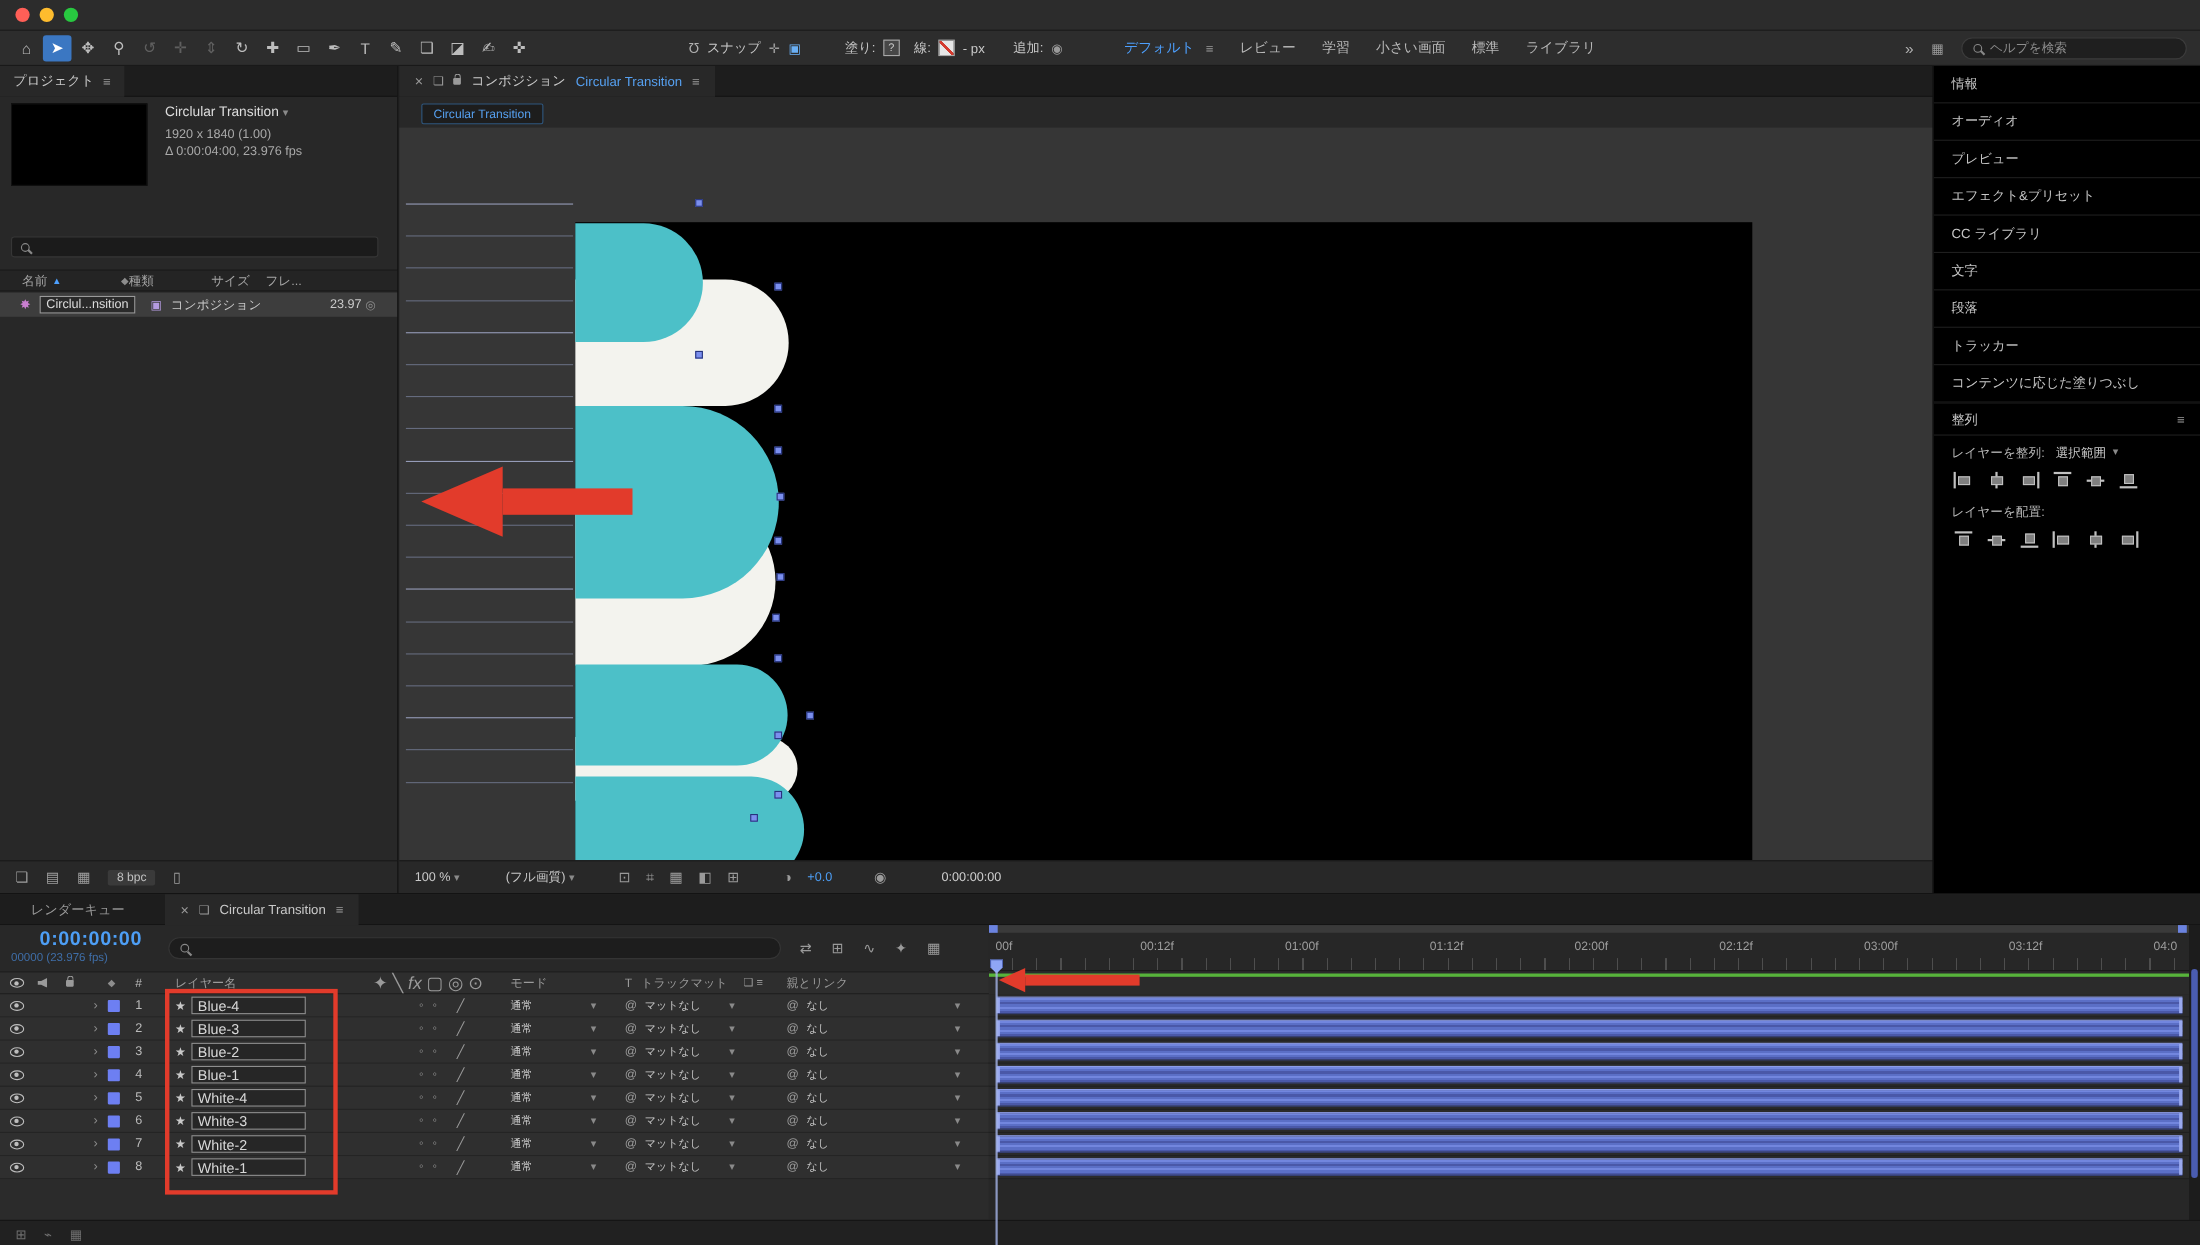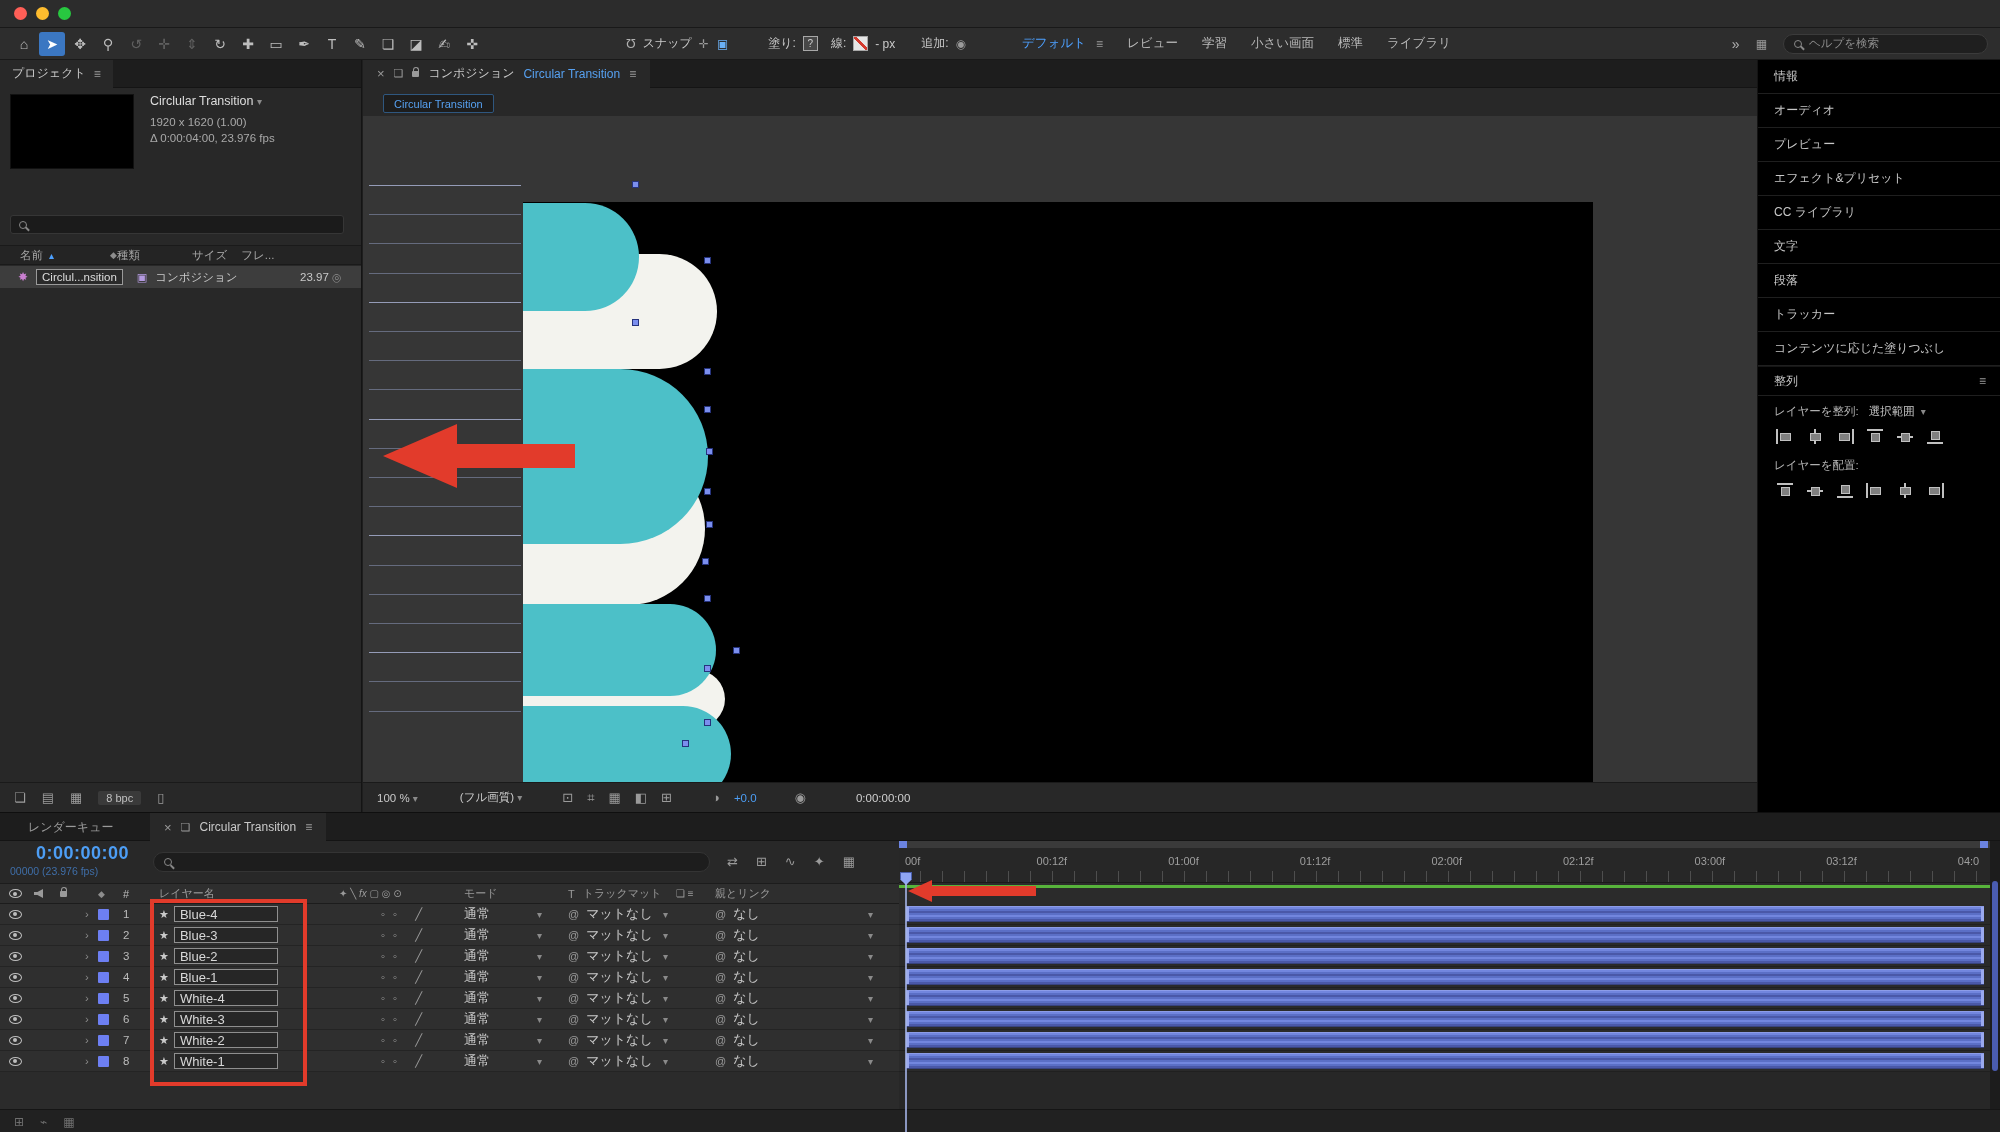--- a/index.html
+++ b/index.html
@@ -137,21 +137,21 @@
   .c-mode{width:104px;padding:0 16px 0 10px;justify-content:space-between;}
   .c-matte{width:118px;padding:0 8px 0 10px;}
   .c-mini{width:29px;gap:4px;color:#9a9a9a;}
   .c-parent{flex:1;padding:0 26px 0 10px;}
   .lrow{height:21px;display:flex;background:#2f2f2f;border-bottom:1px solid #242424;font-size:11.5px;color:#cfcfcf;}
   #layer-rows{position:absolute;left:0;top:91px;width:899px;}
   .chip{width:11px;height:11px;border-radius:1px;background:var(--chip);display:inline-block;}
   .star{color:#c9c9c9;font-size:11px;margin-right:5px;}
   .namebox{border:1px solid #8f8f8f;background:#262626;color:#d8d8d8;font-size:13px;height:16px;line-height:15px;padding:0 5px;min-width:104px;}
   .swslash{color:#9a9a9a;margin-left:10px;}
-  .ddtext{color:#c9c9c9;font-size:13px;}
+  .ddtext{color:#c9c9c9;font-size:10px;}
   .at{color:#9a9a9a;font-size:11px;margin-right:7px;}
   .c-matte .dd{margin-left:auto;}
   .c-parent .dd{margin-left:auto;}
   .tl-left-fill{position:absolute;left:0;top:259px;width:899px;height:37px;background:#2b2b2b;}
   .tl-right{position:absolute;left:899px;top:28px;width:1091px;height:268px;background:#272727;overflow:hidden;}
   .navigator{position:absolute;left:0;top:0;width:100%;height:7px;background:#3a3a3a;}
   .navigator::before,.navigator::after{content:'';position:absolute;top:0;width:8px;height:7px;background:#6b83e0;}
   .navigator::before{left:0;}.navigator::after{right:2px;}
   #ruler-labels{position:absolute;left:0;top:8px;width:100%;height:22px;}
   .rlabel{position:absolute;top:6px;color:#9e9e9e;font-size:11px;}
@@ -253,21 +253,21 @@
 
   <div class="project-panel">
     <div class="panel-tabbar">
       <div class="panel-tab">
         <span>プロジェクト</span>
         <span class="menu-ic">≡</span>
       </div>
     </div>
     <div class="proj-thumb"></div>
     <div class="proj-name"><span>Circlular Transition</span> <span class="dd">▾</span></div>
-    <div class="proj-dims">1920 x 1620 (1.00)</div>
+    <div class="proj-dims">1920 x 1840 (1.00)</div>
     <div class="proj-meta">Δ 0:00:04:00, 23.976 fps</div>
     <div class="proj-search">
         <span class="mag"></span>
       </div>
     <div class="proj-cols">
       <span class="pc-name">名前</span>
       <span class="pc-sort">▴</span>
       <span class="pc-tag">◆</span>
       <span class="pc-type">種類</span>
       <span class="pc-size">サイズ</span>
@@ -468,21 +468,21 @@
         </span>
       <span class="cell c-lock">
           <span class="lockicon"></span>
         </span>
       <span class="cell c-arr"></span>
       <span class="cell c-chip">
           <span style="color:#8d8d8d;font-size:9px;">◆</span>
         </span>
       <span class="cell c-num">#</span>
       <span class="cell c-name">レイヤー名</span>
-      <span class="cell c-sw" style="padding-left:30px;font-size:10px;font-style:italic;">✦ ╲ fx ▢ ◎ ⊙</span>
+      <span class="cell c-sw" style="padding-left:30px;font-size:16px;font-style:italic;">✦ ╲ fx ▢ ◎ ⊙</span>
       <span class="cell c-mode">モード</span>
       <span class="cell c-matte">
           <span style="margin-right:8px;">T</span>
           <span>トラックマット</span>
         </span>
       <span class="cell c-mini" style="font-size:10px;">❏ ≡</span>
       <span class="cell c-parent">親とリンク</span>
     </div>
     <div id="layer-rows">
         <div class="lrow">

